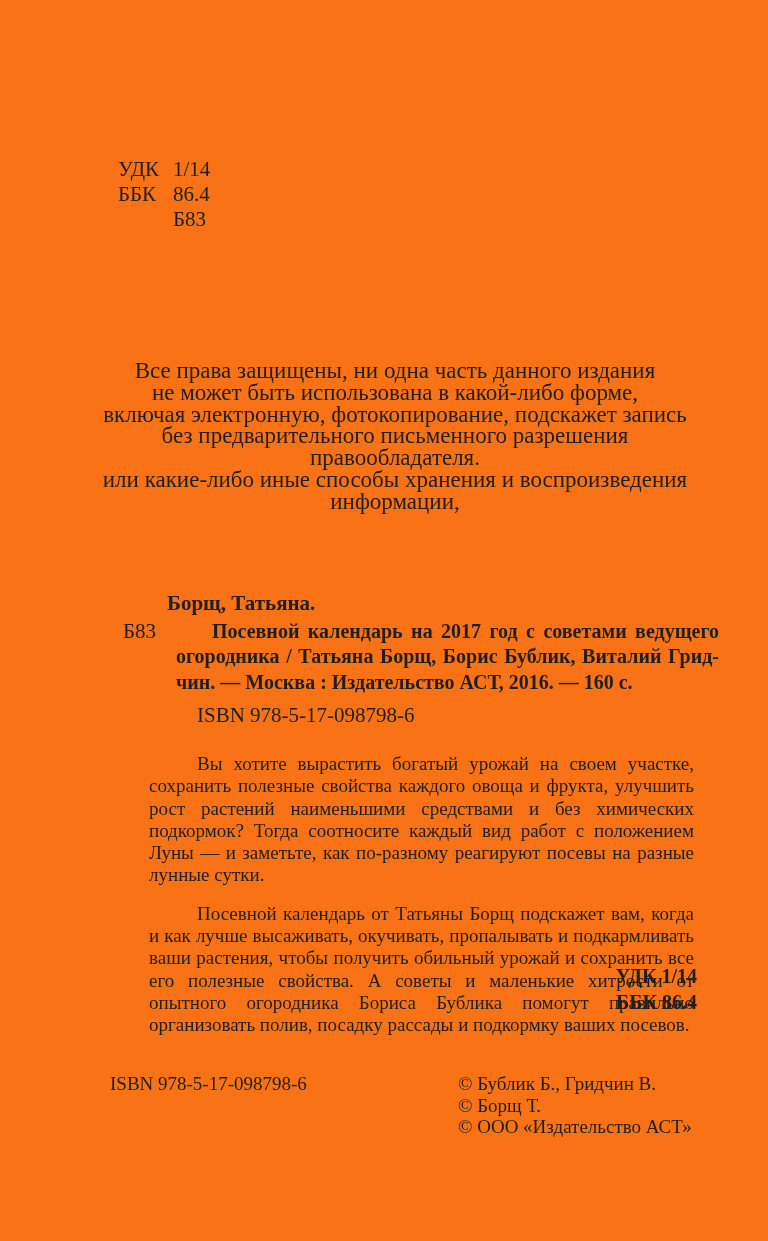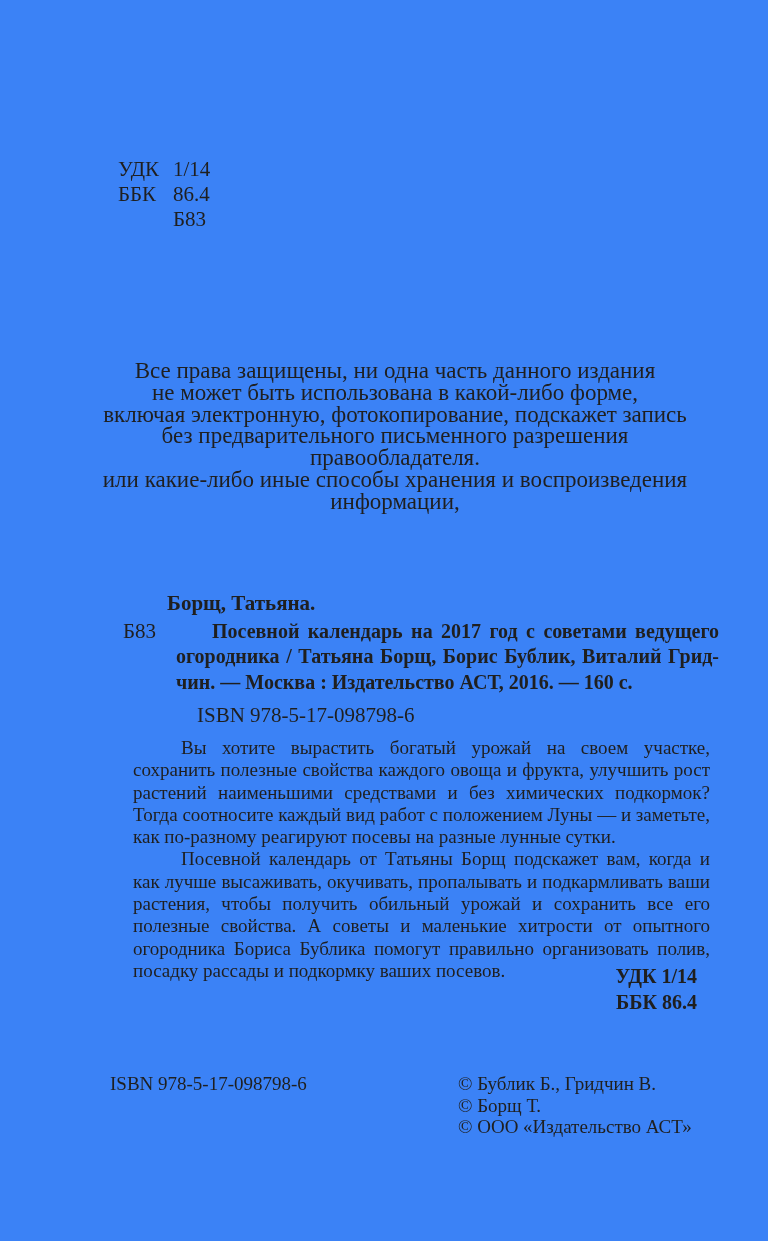--- a/index.html
+++ b/index.html
@@ -1,21 +1,21 @@
 <!DOCTYPE html>
 <html lang="ru"><head>
 <meta charset="utf-8">
 <style>
   html, body { margin: 0; padding: 0; background: #e8e8e8; }
   .page {
     position: relative;
     width: 768px;
     height: 1241px;
     margin: 0 auto;
-    background: #3b82f6;
+    background: #f97316;
     color: #1f1f1f;
     font-family: "Liberation Serif", "DejaVu Serif", serif;
     overflow: hidden;
   }
   .abs { position: absolute; }
 
   
   .codes-top { left: 118px; top: 157px; font-size: 21px; line-height: 25px; }
   .codes-top .row { display: grid; grid-template-columns: 55px auto; }
 
@@ -38,21 +38,21 @@
   }
   .entry-isbn { left: 197px; top: 703px; font-size: 21px; }
 
   
   .annotation {
     left: 133px; top: 737px; width: 577px;
     font-size: 19px; line-height: 22.3px;
     text-align: justify;
     hyphens: manual;
   }
-  .annotation p { margin: 0; text-indent: 48px; }
+  .annotation p { margin: 16px; text-indent: 48px; }
 
   
   .codes-bottom {
     right: 71px; top: 964px;
     font-size: 20px; line-height: 25.5px;
     font-weight: bold; text-align: right;
   }
 
   
   .bottom-isbn { left: 110px; top: 1073px; font-size: 19px; }

